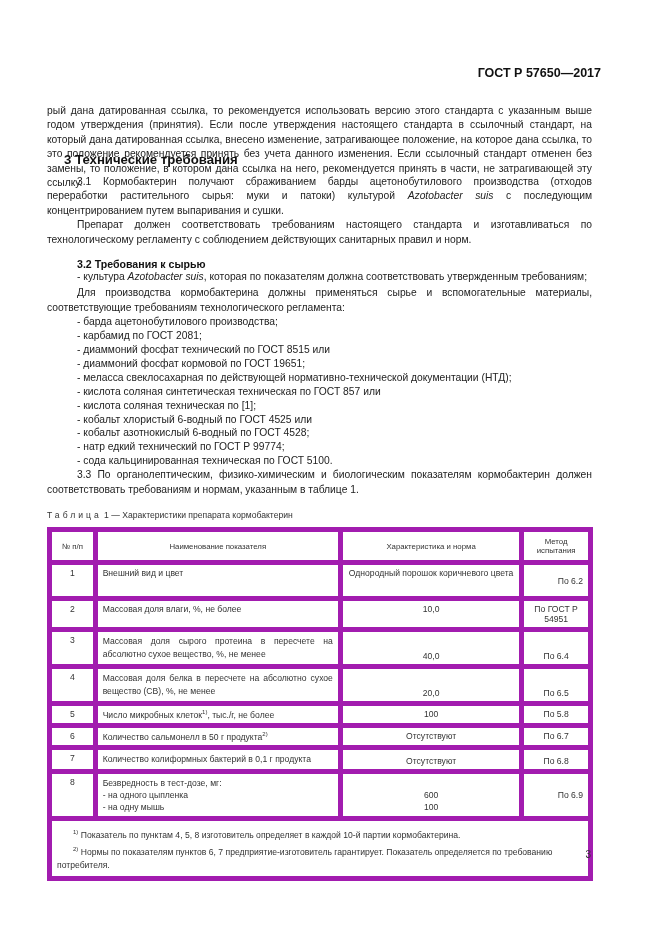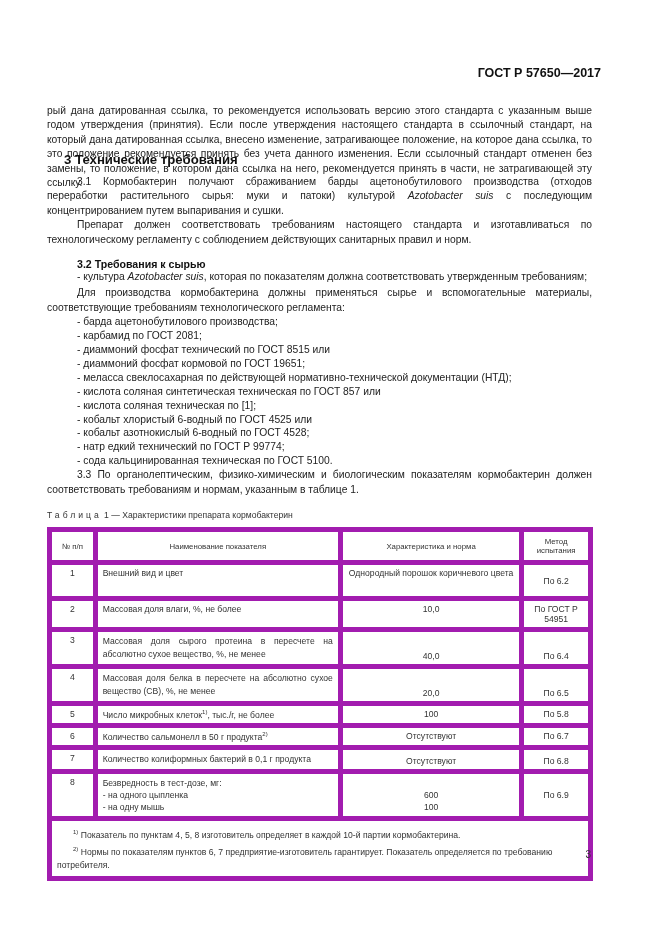--- a/index.html
+++ b/index.html
@@ -11,21 +11,21 @@
   .li { font-size:10.3px; line-height:13.9px; margin:0; padding-left:30px; }
   .h3 { font-size:13.2px; font-weight:bold; margin:0; padding-left:17px; color:#111; }
   .h32 { font-size:10.6px; font-weight:bold; margin:0; padding-left:30px; color:#111; }
   .tcap { position:absolute; left:47px; top:510px; font-size:8.6px; color:#333; }
   .tcap .sp { letter-spacing:3px; }
   table { position:absolute; left:47px; top:527px; width:546px; border-collapse:collapse; font-size:8.6px; color:#333; }
   td, th { border:5px solid #a21caf; padding:3px 5px; vertical-align:top; font-weight:normal; }
   th { font-size:7.8px; height:22px; vertical-align:middle; text-align:center; }
   td.c { text-align:center; }
   td.bot { vertical-align:bottom; }
-  td.mid { vertical-align:middle; }
+  td.mid { vertical-align:middle;text-align:right; }
   .foot td { border-top:1px solid #222; padding:4px 5px 4px 5px; font-size:8.6px; line-height:14px; }
   .fn { text-indent:16px; margin:0; }
   sup { font-size:6px; }
   .pn { position:absolute; right:70px; top:849px; font-size:10px; color:#333; }
 </style>
 </head>
 <body>
 
 <div class="hdr">ГОСТ Р 57650—2017</div>
 

